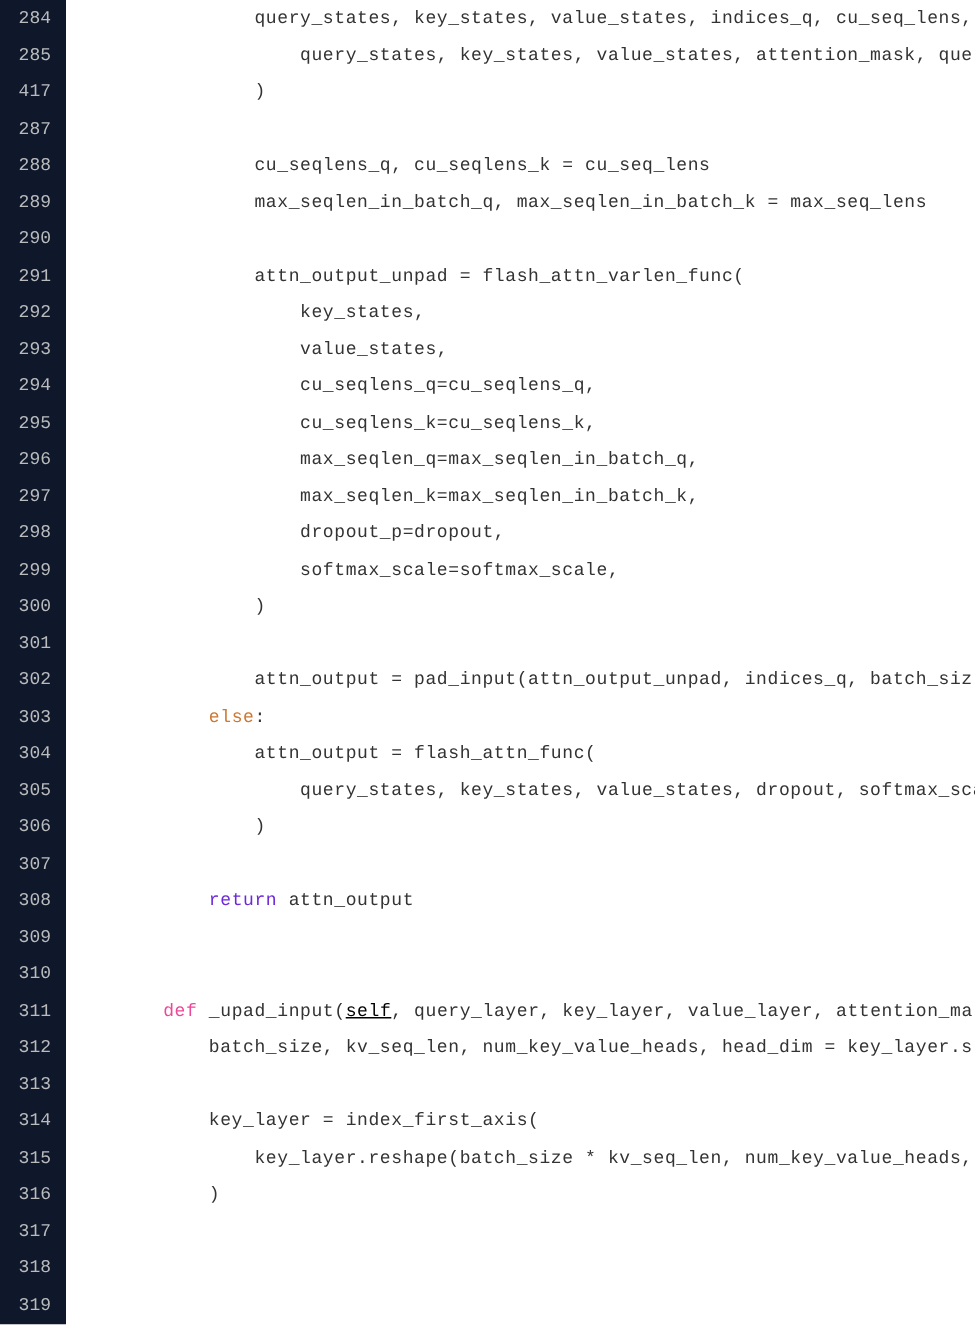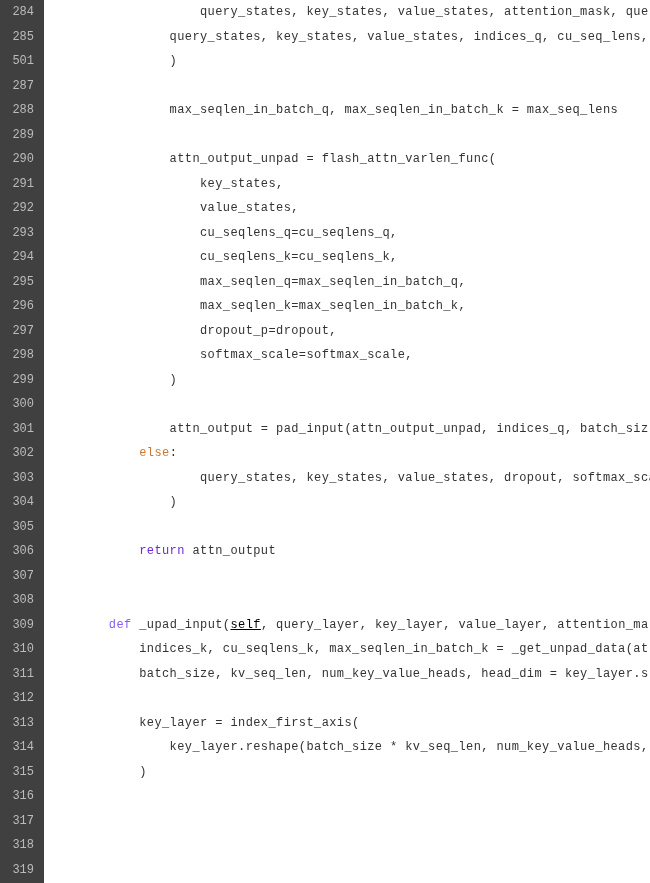--- a/index.html
+++ b/index.html
@@ -15,21 +15,21 @@
       overflow: hidden;
       width: 650px;
       height: 883px;
     }
     .code-container {
       display: flex;
       height: 100%;
     }
     .gutter {
       flex: 0 0 44px;
-      background: #404040;
+      background: #0f172a;
       text-align: right;
       padding-right: 10px;
       user-select: none;
     }
     .line-number {
       color: #babbbc;
       height: 24.5px;
       line-height: 24.5px;
       font-size: 12px;
     }
@@ -45,39 +45,39 @@
       color: #333333;
       letter-spacing: 0.4px;
     }
     .kw-else {
       color: #cc7832;
     }
     .kw-return {
       color: #6d28d9;
     }
     .kw-def {
-      color: #8b5cf6;
+      color: #ec4899;
       text-align: right;
     }
     .kw-self {
       color: #000000;
       text-decoration: underline;
     }
     .fn-name {
       color: #333333;
     }
   </style>
 </head>
 <body>
 
 <div class="code-container">
   <div class="gutter">
       <div class="line-number">284</div>
       <div class="line-number">285</div>
-      <div class="line-number">501</div>
+      <div class="line-number">417</div>
       <div class="line-number">287</div>
       <div class="line-number">288</div>
       <div class="line-number">289</div>
       <div class="line-number">290</div>
       <div class="line-number">291</div>
       <div class="line-number">292</div>
       <div class="line-number">293</div>
       <div class="line-number">294</div>
       <div class="line-number">295</div>
       <div class="line-number">296</div>
@@ -99,46 +99,47 @@
       <div class="line-number">312</div>
       <div class="line-number">313</div>
       <div class="line-number">314</div>
       <div class="line-number">315</div>
       <div class="line-number">316</div>
       <div class="line-number">317</div>
       <div class="line-number">318</div>
       <div class="line-number">319</div>
     </div>
   <div class="code-content">
+      <div class="code-line">                query_states, key_states, value_states, indices_q, cu_seq_lens,</div>
       <div class="code-line">                    query_states, key_states, value_states, attention_mask, que</div>
-      <div class="code-line">                query_states, key_states, value_states, indices_q, cu_seq_lens,</div>
       <div class="code-line">                )</div>
       <div class="code-line"></div>
+      <div class="code-line">                cu_seqlens_q, cu_seqlens_k = cu_seq_lens</div>
       <div class="code-line">                max_seqlen_in_batch_q, max_seqlen_in_batch_k = max_seq_lens</div>
       <div class="code-line"></div>
       <div class="code-line">                attn_output_unpad = flash_attn_varlen_func(</div>
       <div class="code-line">                    key_states,</div>
       <div class="code-line">                    value_states,</div>
       <div class="code-line">                    cu_seqlens_q=cu_seqlens_q,</div>
       <div class="code-line">                    cu_seqlens_k=cu_seqlens_k,</div>
       <div class="code-line">                    max_seqlen_q=max_seqlen_in_batch_q,</div>
       <div class="code-line">                    max_seqlen_k=max_seqlen_in_batch_k,</div>
       <div class="code-line">                    dropout_p=dropout,</div>
       <div class="code-line">                    softmax_scale=softmax_scale,</div>
       <div class="code-line">                )</div>
       <div class="code-line"></div>
       <div class="code-line">                attn_output = pad_input(attn_output_unpad, indices_q, batch_siz</div>
       <div class="code-line">            <span class="kw-else">else</span>:</div>
+      <div class="code-line">                attn_output = flash_attn_func(</div>
       <div class="code-line">                    query_states, key_states, value_states, dropout, softmax_sca</div>
       <div class="code-line">                )</div>
       <div class="code-line"></div>
       <div class="code-line">            <span class="kw-return">return</span> attn_output</div>
       <div class="code-line"></div>
       <div class="code-line"></div>
       <div class="code-line">        <span class="kw-def">def</span> <span class="fn-name">_upad_input</span>(<span class="kw-self">self</span>, query_layer, key_layer, value_layer, attention_ma</div>
-      <div class="code-line">            indices_k, cu_seqlens_k, max_seqlen_in_batch_k = _get_unpad_data(at</div>
       <div class="code-line">            batch_size, kv_seq_len, num_key_value_heads, head_dim = key_layer.s</div>
       <div class="code-line"></div>
       <div class="code-line">            key_layer = index_first_axis(</div>
       <div class="code-line">                key_layer.reshape(batch_size * kv_seq_len, num_key_value_heads,</div>
       <div class="code-line">            )</div>
     </div>
 </div>
 
 </body></html>

